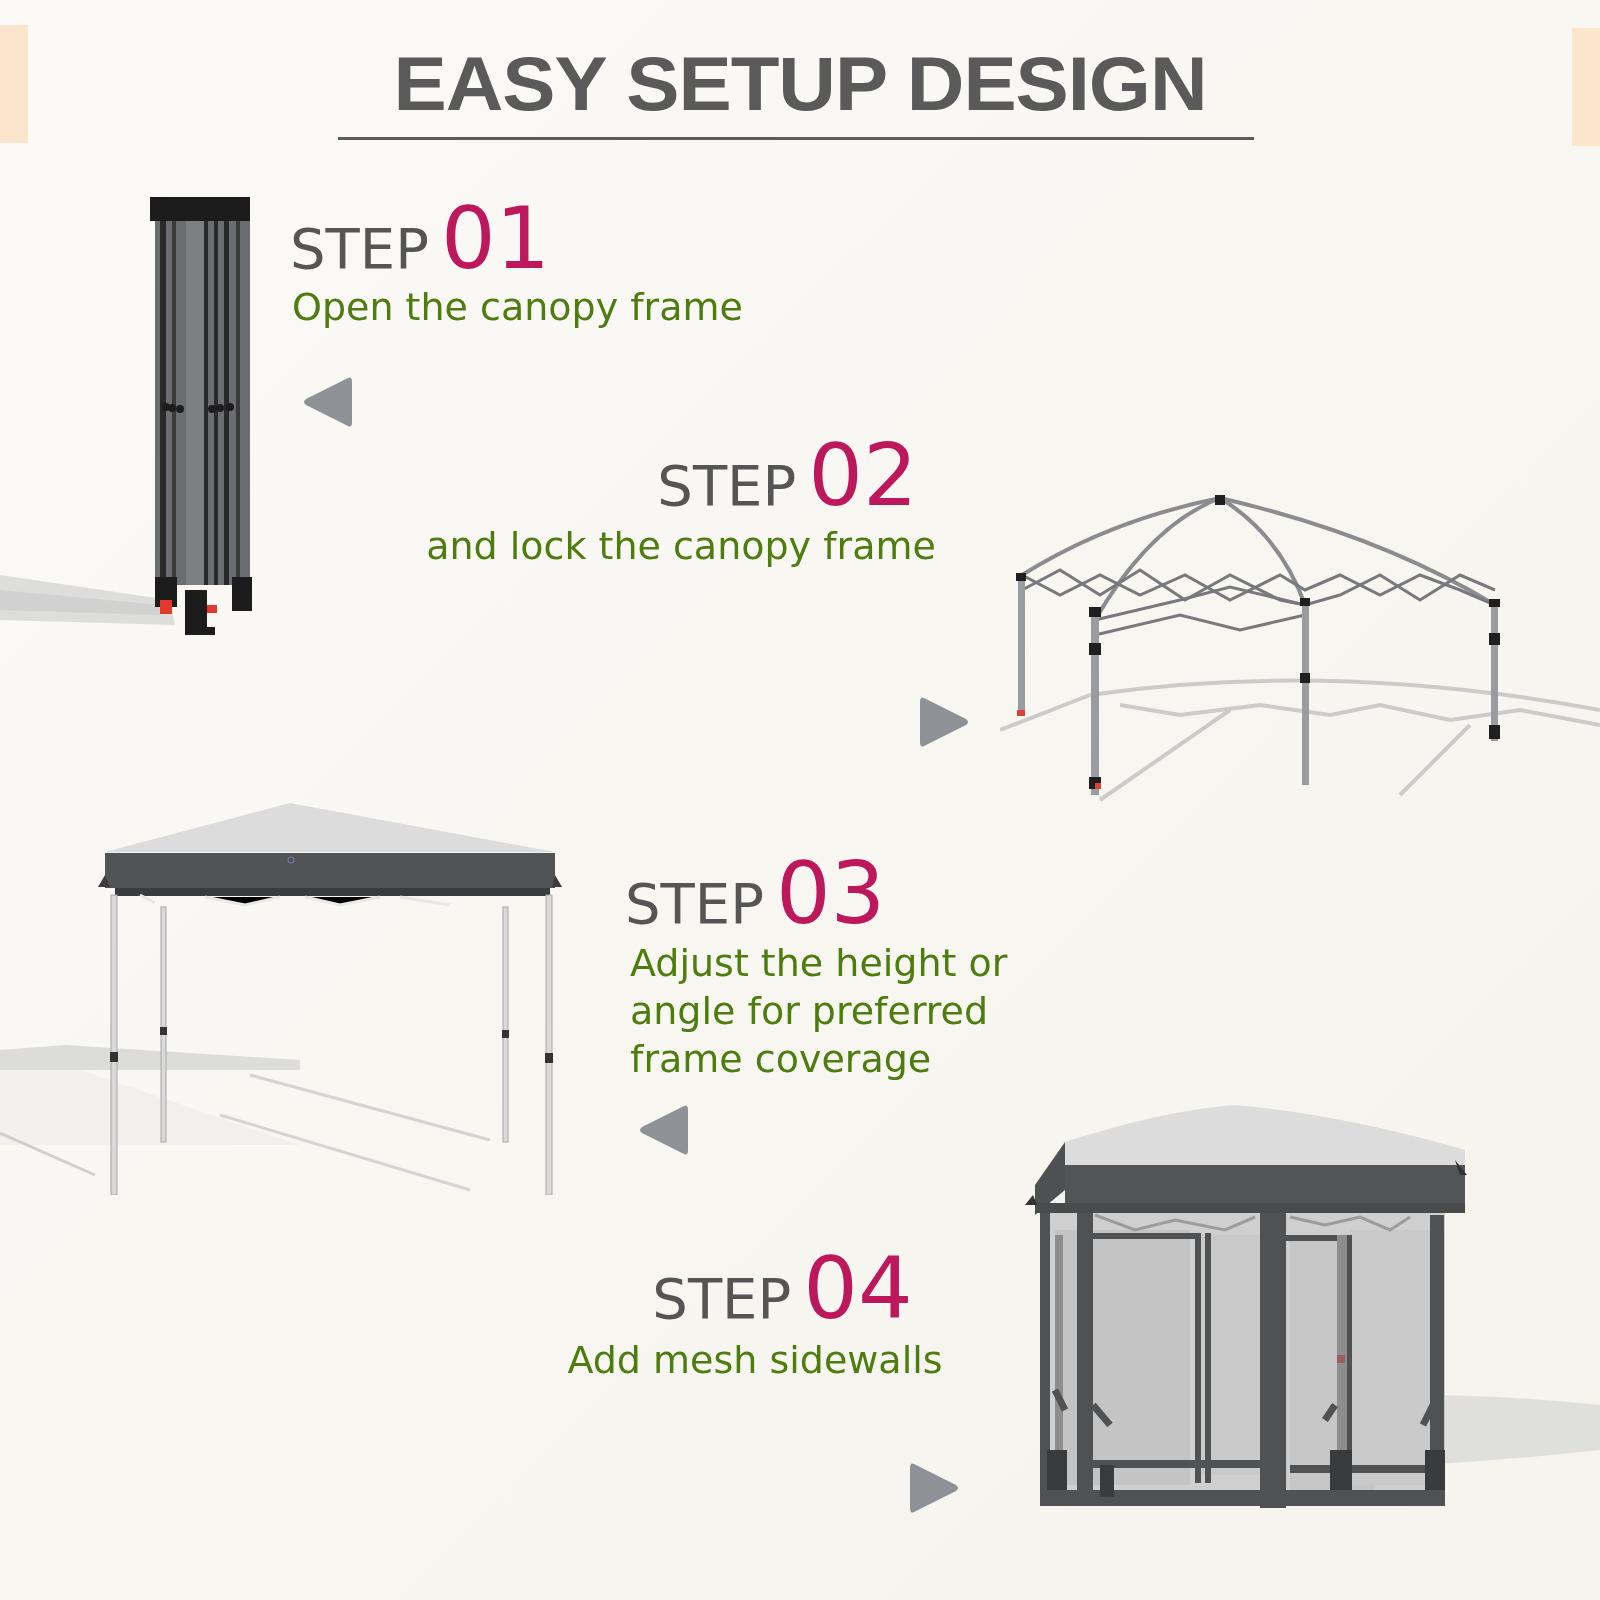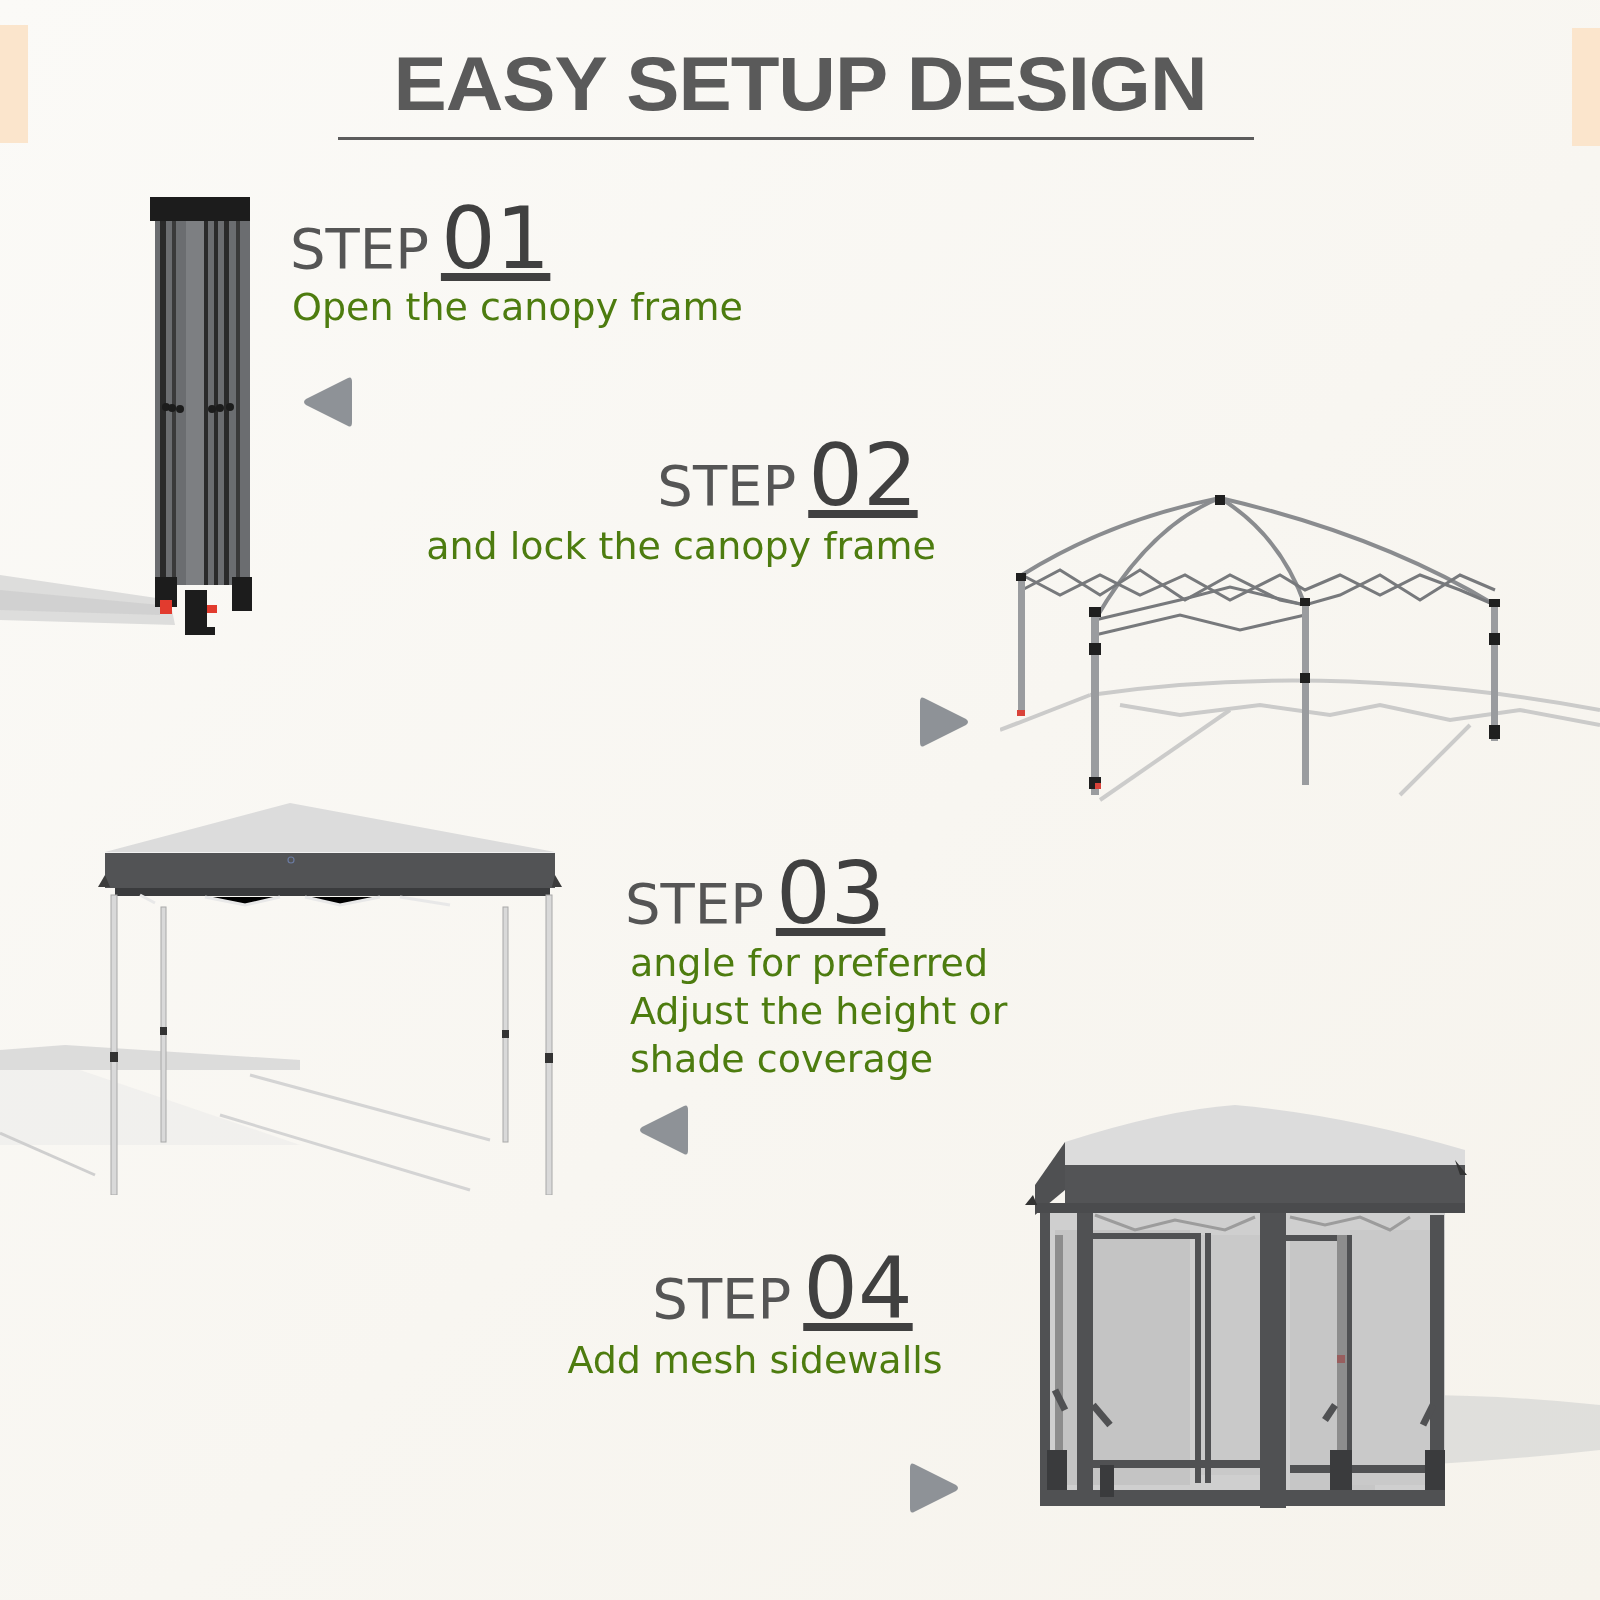--- a/index.html
+++ b/index.html
@@ -13,21 +13,21 @@
   .edge-bar { position: absolute; top: 25px; width: 28px; height: 118px; background: #fbe5cc; }
   #title {
     left: 0; width: 1600px; top: 40px; text-align: center;
     font-family: "Liberation Sans", sans-serif; font-weight: bold;
     font-size: 76px; letter-spacing: -1px; color: #5a5a5a;
     transform: scaleX(1.05);
   }
   #title-rule { left: 338px; top: 137px; width: 916px; height: 3px; background: #5c5c5c; }
   .step-head { font-family: "DejaVu Sans", sans-serif; white-space: nowrap; line-height: 1; }
   .step-word { font-size: 56px; color: #555; letter-spacing: 0px; }
-  .step-num { font-size: 86px; color: #404040; margin-left: 12px; text-decoration: underline; }
+  .step-num { font-size: 86px; color: #be185d; margin-left: 12px; }
   .desc { font-family: "DejaVu Sans", sans-serif; font-size: 38px; line-height: 48px; color: #4d7c0f; white-space: nowrap; }
   .right { text-align: center; }
   .arrow { position: absolute; }
   svg { display: block; }
 </style>
 </head>
 <body>
 
 <div class="edge-bar" style="left:0;"></div>
 <div class="edge-bar" style="right:0; top:28px;"></div>
@@ -177,23 +177,23 @@
       <rect x="502" y="235" width="7" height="8"></rect>
       <rect x="545" y="258" width="8" height="10"></rect>
     </g>
   </svg>
 </div>
 
 <div class="abs step-head" style="left:625px; top:850px;">
   <span class="step-word">STEP</span><span class="step-num">03</span>
 </div>
 <div class="abs desc" style="left:630px; top:939px;">
+  <div>Adjust the height or</div>
   <div>angle for preferred</div>
-  <div>Adjust the height or</div>
-  <div>shade coverage</div>
+  <div>frame coverage</div>
 </div>
 <div class="arrow" style="left:636px; top:1102px;">
   <svg width="54" height="56" viewBox="0 0 54 56">
       <path d="M48 4 Q52 2 52 8 L52 48 Q52 54 48 52 L6 31 Q2 28 6 25 Z" fill="#8e9297"></path>
     </svg>
 </div>
 
 <div class="abs step-head right" style="left:600px; width:365px; top:1245px;">
   <span class="step-word">STEP</span><span class="step-num">04</span>
 </div>

